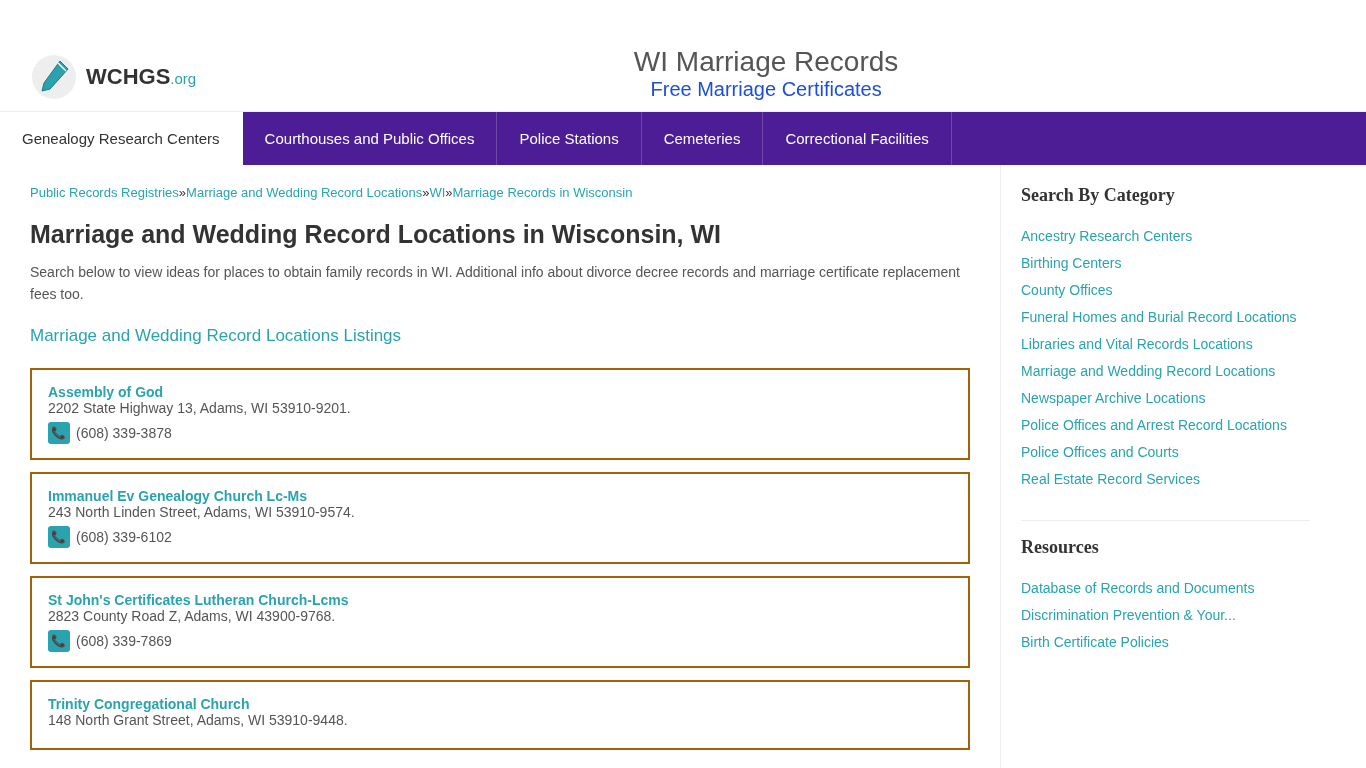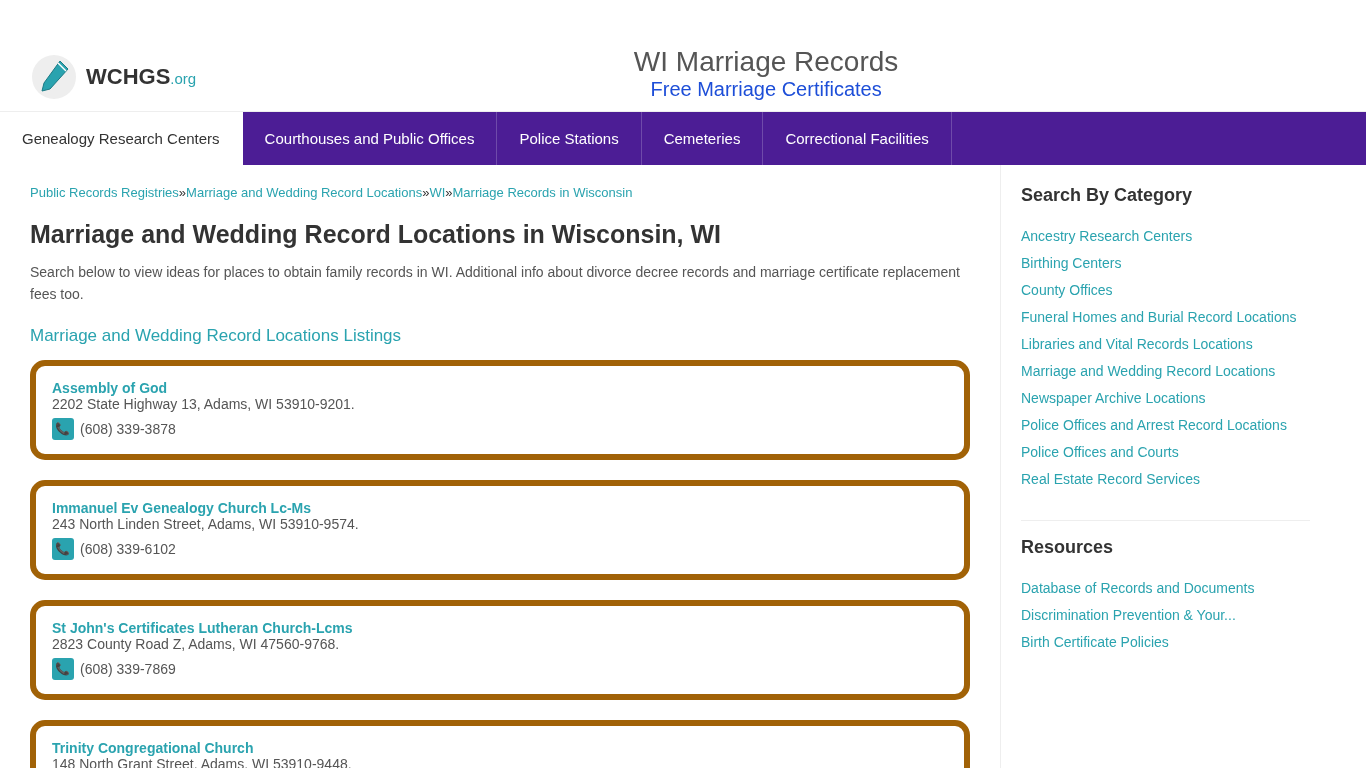--- a/index.html
+++ b/index.html
@@ -95,29 +95,29 @@
     }
     .page-description {
       font-size: 14px;
       color: #555;
       margin-bottom: 20px;
       line-height: 1.6;
     }
     .listings-title {
       font-size: 17px;
       color: #2aa3af;
-      margin-bottom: 14px;
+      margin-bottom: 22px;
     }
 
     
     .listing-card {
-      border: 6px solid #a16207;
-      border-radius: 15px;
+      border: 2px solid #a16207;
+      border-radius: 0;
       padding: 14px 16px;
-      margin-bottom: 20px;
+      margin-bottom: 12px;
     }
     .listing-name {
       color: #2aa3af;
       font-size: 14px;
       font-weight: bold;
       margin-bottom: 4px;
       cursor: pointer;
       text-decoration: none;
     }
     .listing-address {
@@ -144,20 +144,21 @@
       font-size: 12px;
     }
 
     
     .sidebar-section-title {
       font-size: 18px;
       color: #333;
       font-weight: bold;
       margin-bottom: 14px;
       padding-bottom: 6px;
+      font-family: Liberation Serif, serif;
     }
     .sidebar-links {
       list-style: none;
       margin-bottom: 30px;
     }
     .sidebar-links li {
       margin-bottom: 6px;
     }
     .sidebar-links a {
       color: #2aa3af;
@@ -229,21 +230,21 @@
       <a class="listing-name" href="#">Immanuel Ev Genealogy Church Lc-Ms</a>
       <div class="listing-address">243 North Linden Street, Adams, WI 53910-9574.</div>
       <div class="listing-phone">
         <span class="phone-icon">📞</span>
         <span>(608) 339-6102</span>
       </div>
     </div>
 
     <div class="listing-card">
       <a class="listing-name" href="#">St John's Certificates Lutheran Church-Lcms</a>
-      <div class="listing-address">2823 County Road Z, Adams, WI 47560-9768.</div>
+      <div class="listing-address">2823 County Road Z, Adams, WI 43900-9768.</div>
       <div class="listing-phone">
         <span class="phone-icon">📞</span>
         <span>(608) 339-7869</span>
       </div>
     </div>
 
     <div class="listing-card">
       <a class="listing-name" href="#">Trinity Congregational Church</a>
       <div class="listing-address">148 North Grant Street, Adams, WI 53910-9448.</div>
     </div>

